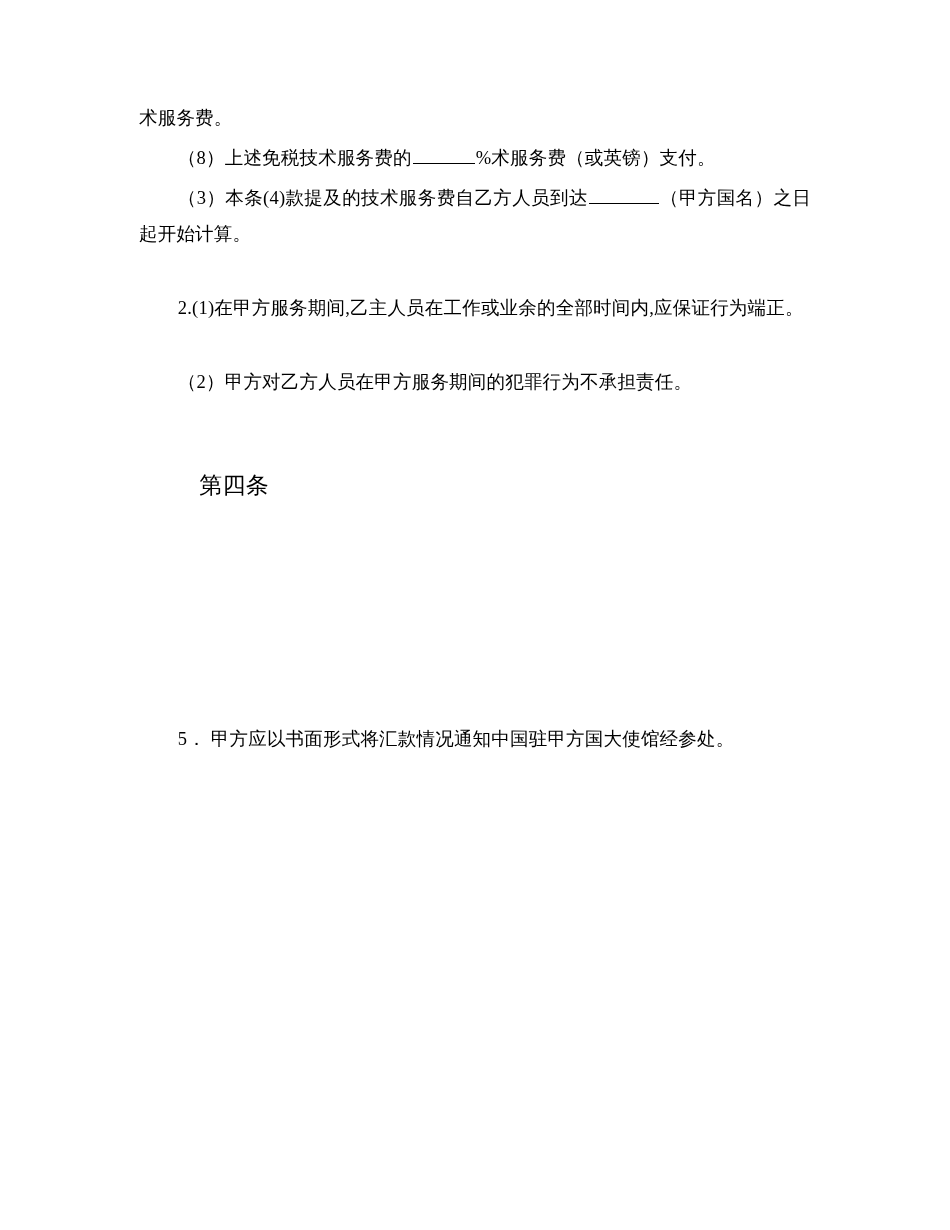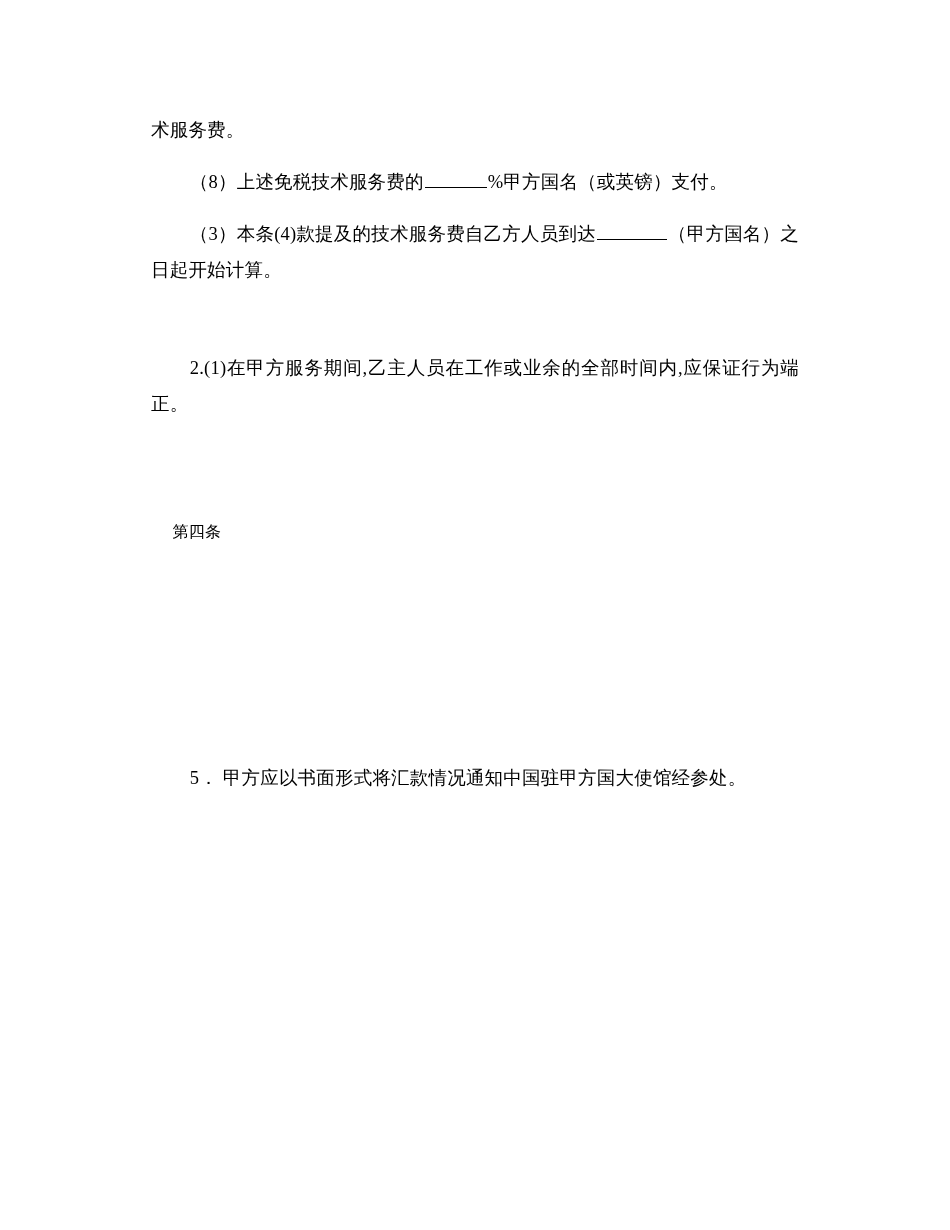--- a/index.html
+++ b/index.html
@@ -22,30 +22,30 @@
     background: #ffffff;
   }
   .doc-body {
     font-size: 18.5px;
     line-height: 1.95;
     letter-spacing: 0.2px;
     text-align: justify;
     text-justify: inter-ideograph;
   }
   .para {
-    margin: 16px;
+    margin: 4px;
   }
   .indent {
     text-indent: 2.1em;
   }
   .gap-md { height: 30px; }
   .gap-lg { height: 44px; }
   .heading {
-    margin: 4px;
-    font-size: 16px;
+    margin: 16px;
+    font-size: 23px;
     font-weight: normal;
     text-indent: 2.1em;
     line-height: 1.95;
   }
   .blank {
     display: inline-block;
     border-bottom: 1px solid #000000;
     vertical-align: baseline;
     height: 1.05em;
     margin: 0 1px;
@@ -53,25 +53,26 @@
   .b-sm { width: 62px; }
   .b-md { width: 70px; }
   .b-xl { width: 112px; }
 </style>
 </head>
 <body>
 
 <div class="page">
   <div class="doc-body" id="doc-body">
       <p class="para"><span>术服务费。</span></p>
-      <p class="para indent"><span>（8）上述免税技术服务费的</span><span class="blank b-sm"></span><span>%甲方国名（或英镑）支付。</span></p>
+      <p class="para indent"><span>（8）上述免税技术服务费的</span><span class="blank b-sm"></span><span>%术服务费（或英镑）支付。</span></p>
       <p class="para indent"><span>（3）本条(4)款提及的技术服务费自乙方人员到达</span><span class="blank b-md"></span><span>（甲方国名）之日起开始计算。</span></p>
       <div class="gap-md"></div>
       <p class="para indent"><span>2.(1)在甲方服务期间,乙主人员在工作或业余的全部时间内,应保证行为端正。</span></p>
       <div class="gap-md"></div>
+      <p class="para indent"><span>（2）甲方对乙方人员在甲方服务期间的犯罪行为不承担责任。</span></p>
       <div class="gap-lg"></div>
       <p class="heading">第四条</p>
       <div class="gap-lg"></div>
       <div class="gap-lg"></div>
       <div class="gap-lg"></div>
       <div class="gap-md"></div>
       <div class="gap-md"></div>
       <p class="para indent"><span>5． 甲方应以书面形式将汇款情况通知中国驻甲方国大使馆经参处。</span></p>
     </div>
 </div>

